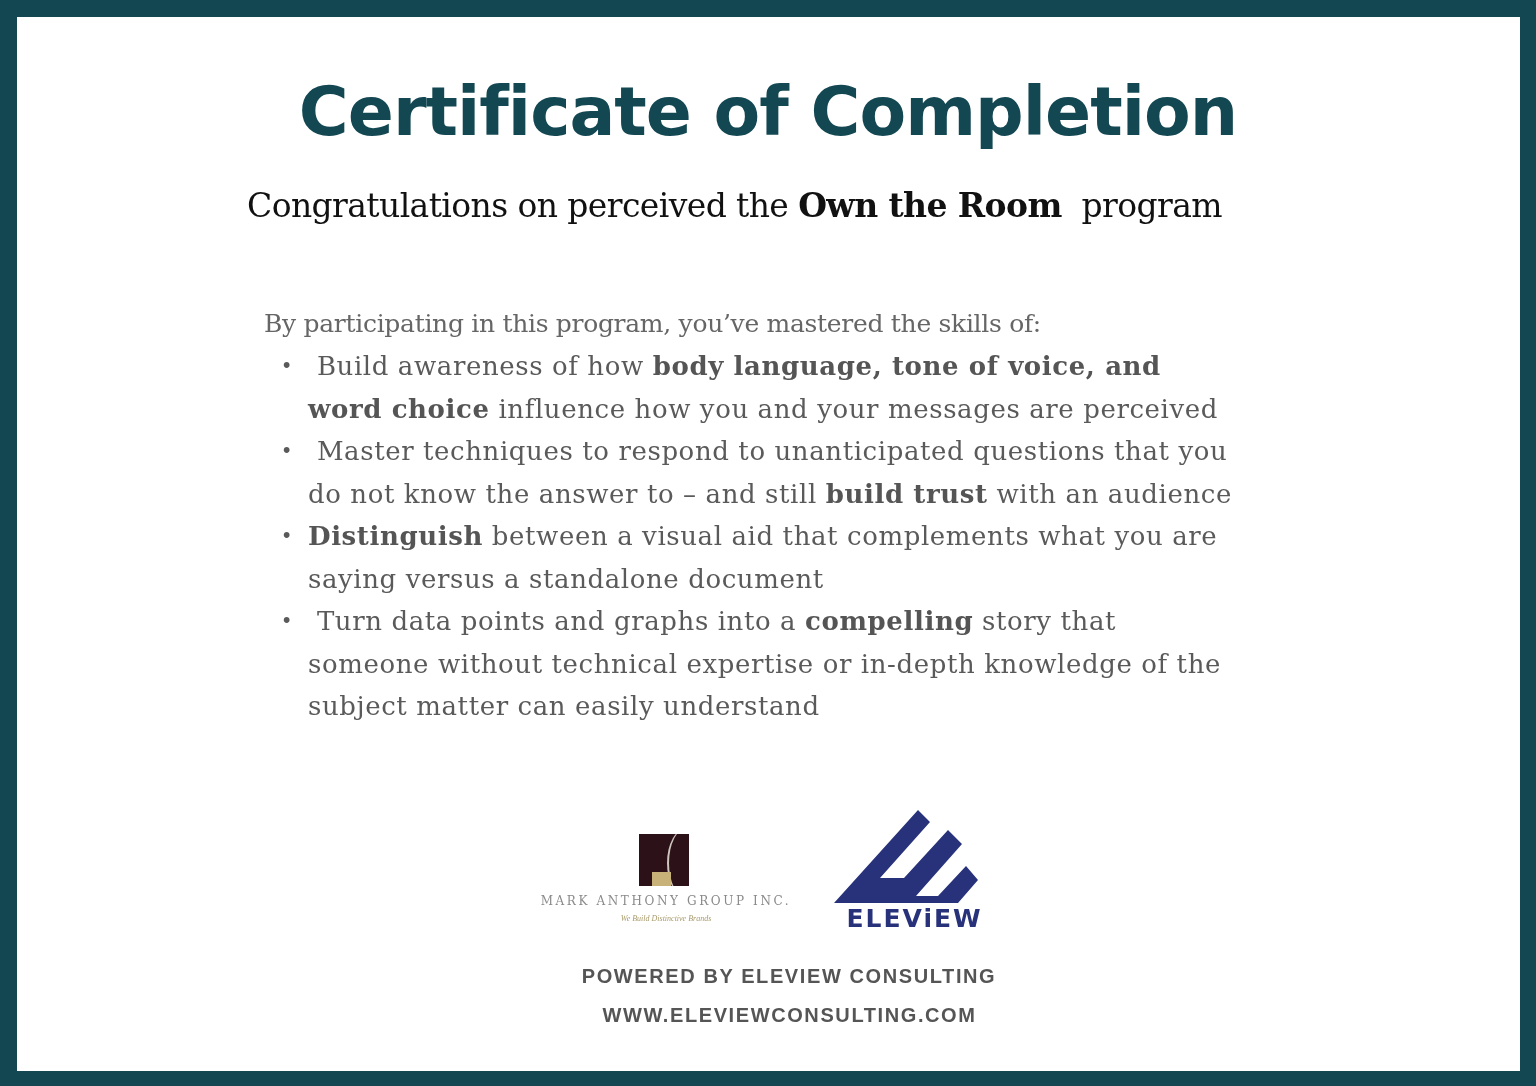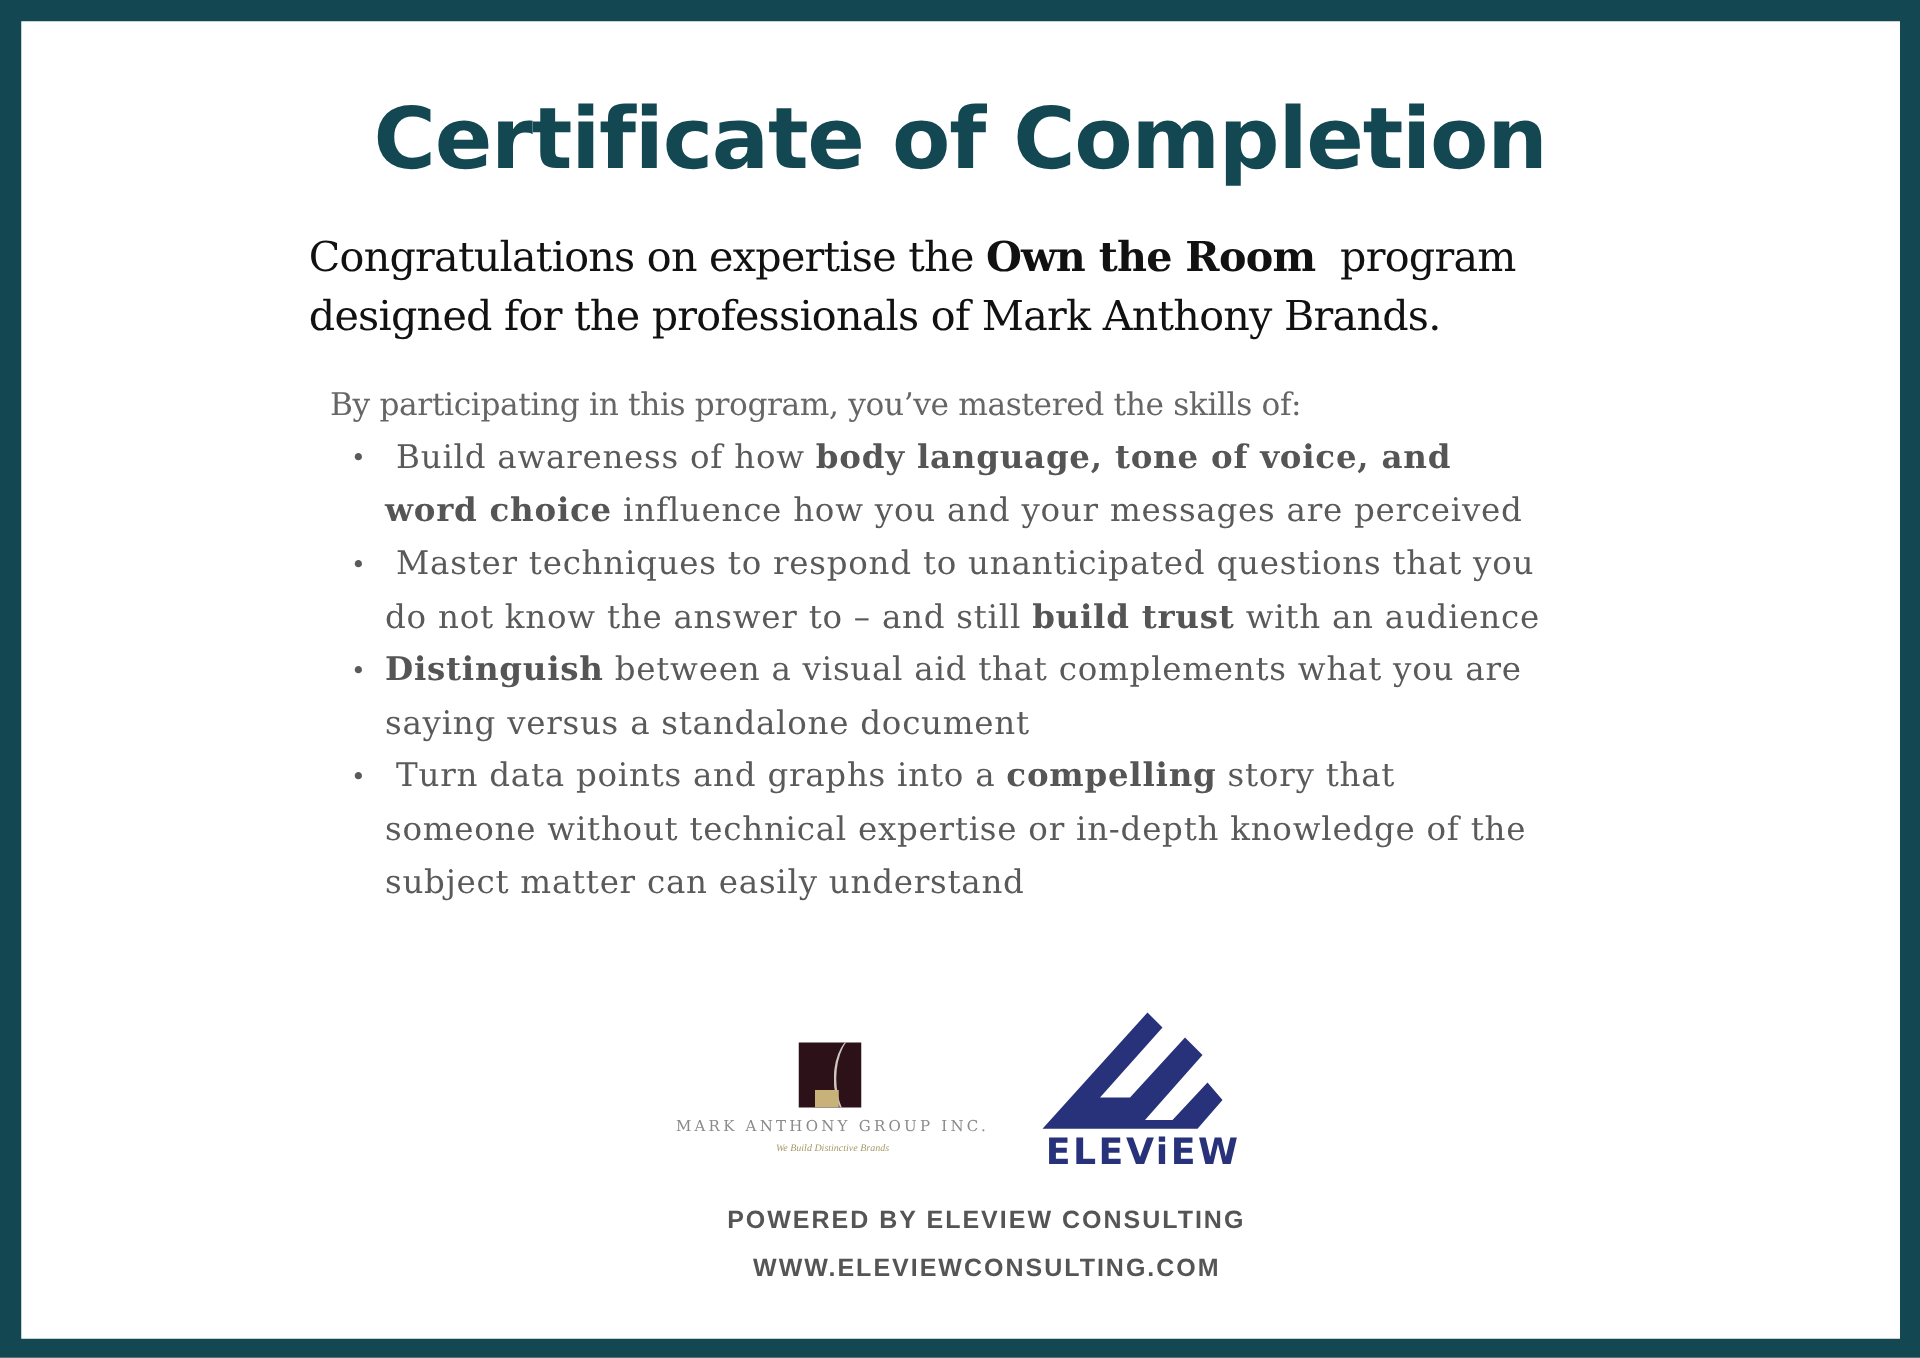--- a/index.html
+++ b/index.html
@@ -55,41 +55,40 @@
     }
     .mag-tag {
       position: absolute; left: 0; top: 80px; width: 276px; text-align: center;
       font-family: Liberation Serif, serif; font-style: italic; font-size: 8px; color: #a89a6a;
     }
     .eleview-logo {
       position: absolute; left: 832px; top: 808px; width: 165px; height: 132px;
     }
     .eleview-word {
       position: absolute; left: 0; top: 96px; width: 165px; text-align: center;
-      font-family: "DejaVu Sans", sans-serif; font-weight: bold; font-size: 29px;
+      font-family: "DejaVu Sans", sans-serif; font-weight: bold; font-size: 25px;
       letter-spacing: 2px; color: #27327a;
     }
     .footer1, .footer2 {
       position: absolute; left: 0; width: 1536px; text-align: center;
       font-family: "Liberation Sans", sans-serif; font-weight: bold; font-size: 20px;
       letter-spacing: 1.6px; color: #555555;
     }
     .footer1 { top: 965px; padding-left: 42px; }
     .footer2 { top: 1004px; padding-left: 43px; }
   </style>
 </head>
 <body>
 
 <div class="frame"></div>
 
 <h1 class="title">Certificate of Completion</h1>
 
 <div class="intro">
-  <span>Congratulations on expertise the </span><b>Own the Room</b><span style="white-space:pre">  program</span><br>
-  <span>designed for the professionals of Mark Anthony Brands.</span>
+  <span>Congratulations on perceived the </span><b>Own the Room</b><span style="white-space:pre">  program</span><br>
 </div>
 
 <p class="lead">By participating in this program, you’ve mastered the skills of:</p>
 
 <ul class="skills">
   <li>
     <span class="bullet">•</span><span style="white-space:pre-wrap"> Build awareness of how </span><b>body language, tone of voice, and word choice</b><span> influence how you and your messages are perceived</span>
   </li>
   <li>
     <span class="bullet">•</span><span style="white-space:pre-wrap"> Master techniques to respond to unanticipated questions that you do not know the answer to – and still </span><b>build trust</b><span> with an audience</span>

